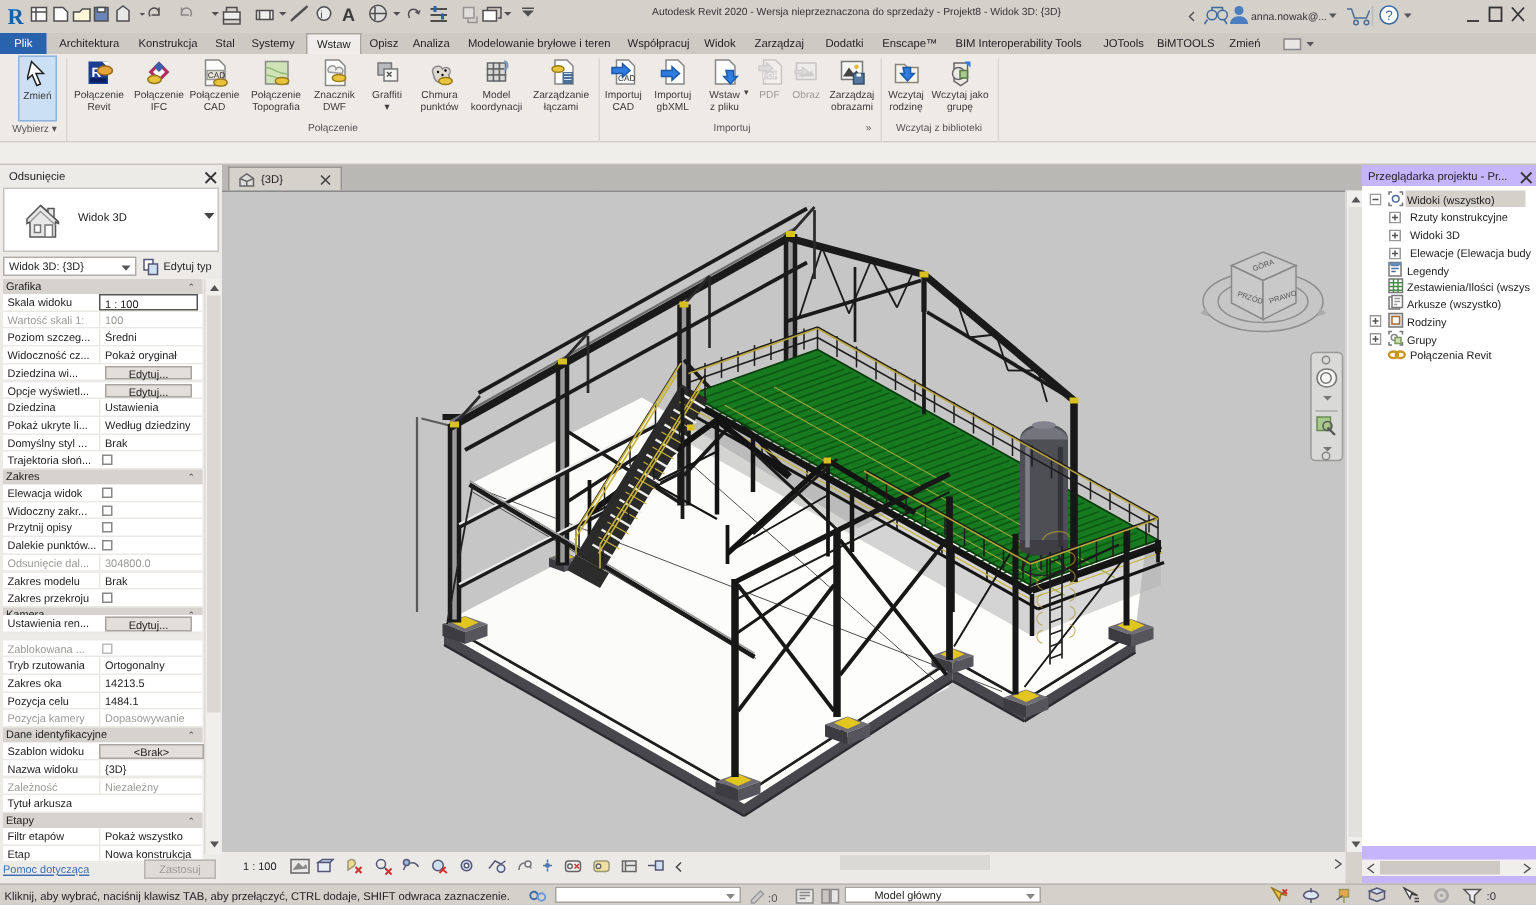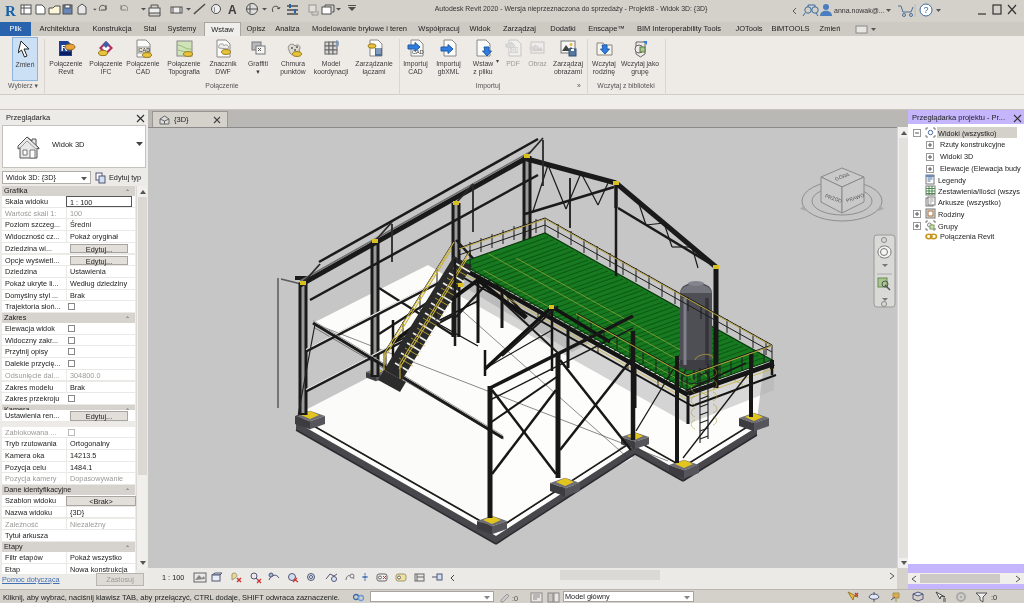--- a/index.html
+++ b/index.html
@@ -261,21 +261,21 @@
       </svg>Wczytaj<br>rodzinę</div>
 <div class="rbtn" style="left:620px;width:40px"><svg width="19" height="19">
         <path d="M5 3h9v12l-4.5 3L5 15z" fill="none" stroke="#666"></path>
         <circle cx="8" cy="10" r="4" fill="#eceae6" stroke="#666"></circle>
         <rect x="9" y="8" width="5" height="5" fill="#a8c890" stroke="#5a7a44"></rect>
         <path d="M12 2h4v4z" fill="#2f7de1"></path>
       </svg>Wczytaj jako<br>grupę</div>
 </div>
 <div class="abs" id="optionsbar"></div>
 <div class="abs" id="props">
-<div class="abs" style="left:6px;top:3px;font-size:7.5px;color:#222">Przeglądarka</div>
+<div class="abs" style="left:6px;top:3px;font-size:7.5px;color:#222">Odsunięcie</div>
 <svg class="abs" style="left:136px;top:4px" width="9" height="9">
       <path d="M1 1l7 7m0-7l-7 7" stroke="#333" stroke-width="1.2"></path>
     </svg>
 <div class="abs" style="left:2px;top:15px;width:144px;height:43px;background:#fff;border:1px solid #c6c3be"></div>
 <svg class="abs" style="left:12px;top:20px" width="30" height="32">
       <path d="M6 16l9-9 5 4v-2h4v6l3 3v1l-2-1v10H8V18l-2 1z" fill="#e8e8e8" stroke="#555"></path>
       <path d="M15 7l12 11" stroke="#555" fill="none"></path>
       <path d="M11 20h4v5h-4zM18 20h5v8h-5z" fill="#fff" stroke="#777"></path>
       <path d="M8 18l7-7 10 9" fill="none" stroke="#999"></path>
     </svg>
@@ -340,21 +340,21 @@
       </div>
 <div class="prw" style="top:148.7px">
         <span class="pl">Widoczny zakr...</span>
         <span class="pcb"></span>
       </div>
 <div class="prw" style="top:160.4px">
         <span class="pl">Przytnij opisy</span>
         <span class="pcb"></span>
       </div>
 <div class="prw" style="top:172.1px">
-        <span class="pl">Dalekie przycię...</span>
+        <span class="pl">Dalekie punktów...</span>
         <span class="pcb"></span>
       </div>
 <div class="prw" style="top:183.8px">
         <span class="pl" style="color:#9a9a98">Odsunięcie dal...</span>
         <span class="pv gv">304800.0</span>
       </div>
 <div class="prw" style="top:195.5px">
         <span class="pl">Zakres modelu</span>
         <span class="pv">Brak</span>
       </div>
@@ -369,21 +369,21 @@
       </div>
 <div class="prw" style="top:240.6px">
         <span class="pl" style="color:#9a9a98">Zablokowana ...</span>
         <span class="pcb pcbg"></span>
       </div>
 <div class="prw" style="top:252.3px">
         <span class="pl">Tryb rzutowania</span>
         <span class="pv">Ortogonalny</span>
       </div>
 <div class="prw" style="top:264.0px">
-        <span class="pl">Kamera oka</span>
+        <span class="pl">Zakres oka</span>
         <span class="pv">14213.5</span>
       </div>
 <div class="prw" style="top:275.7px">
         <span class="pl">Pozycja celu</span>
         <span class="pv">1484.1</span>
       </div>
 <div class="prw" style="top:287.4px">
         <span class="pl" style="color:#9a9a98">Pozycja kamery</span>
         <span class="pv gv">Dopasowywanie</span>
       </div>
@@ -1078,21 +1078,21 @@
       <text x="13" y="9" font-size="7.5" fill="#555">:0</text>
     </svg>
 <svg class="abs" style="left:530px;top:2px" width="13" height="11">
       <rect x="1" y="1" width="11" height="9" fill="#e8e6e2" stroke="#888"></rect>
       <path d="M3 3h7M3 5h7M3 7h4" stroke="#888"></path>
     </svg>
 <svg class="abs" style="left:547px;top:2px" width="13" height="11">
       <rect x="1" y="1" width="5" height="9" fill="#c8c5c0" stroke="#888"></rect>
       <rect x="7" y="1" width="5" height="9" fill="#e8e6e2" stroke="#888"></rect>
     </svg>
-<div class="abs" style="left:563px;top:1px;width:131px;height:11px;background:#fff;border:1px solid #a8a5a0;font-size:7.3px;line-height:10px"><span style="margin-left:1px">Model główny</span><svg style="position:absolute;right:2px;top:3px" width="8" height="6">
+<div class="abs" style="left:563px;top:1px;width:131px;height:11px;background:#fff;border:1px solid #a8a5a0;font-size:7.3px;line-height:10px"><span style="margin-left:19px">Model główny</span><svg style="position:absolute;right:2px;top:3px" width="8" height="6">
         <path d="M1 1l3 3.5L7 1z" fill="#888"></path>
       </svg></div>
 <svg class="abs" style="left:845px;top:1px" width="175" height="12">
 <g transform="translate(0,0)">
         <path d="M3 1l5 8 1-4 4 1z" fill="#f0c040" stroke="#997a20"></path>
         <path d="M10 2l3 3m0-3l-3 3" stroke="#c33" stroke-width="1.2"></path>
       </g>
 <g transform="translate(22,0)">
         <path d="M2 6c1-4 9-4 10 0c-1 3-9 3-10 0z" fill="#dde8f4" stroke="#557"></path>
         <path d="M7 1v3m0 4v3" stroke="#557"></path>

